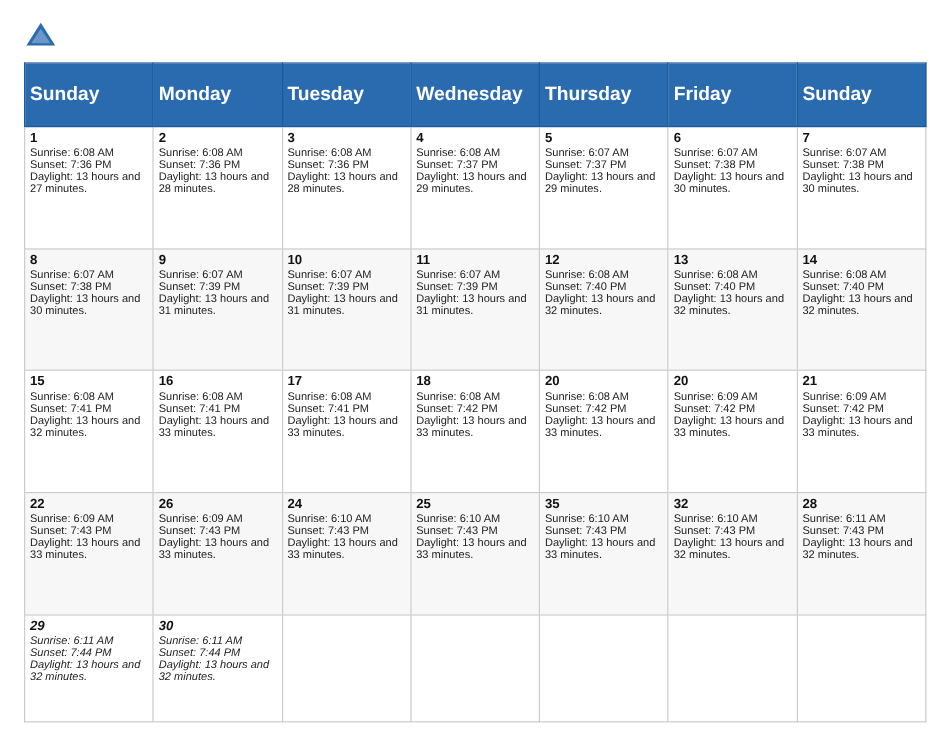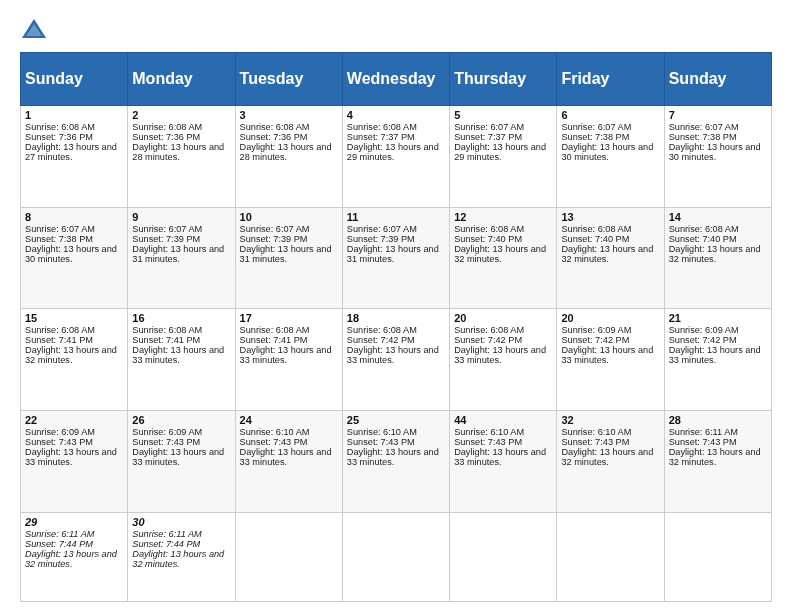--- a/index.html
+++ b/index.html
@@ -287,21 +287,21 @@
     <span>Sunset: 7:43 PM</span><br>
     <span>Daylight: 13 hours and 33 minutes.</span>
   </td>
           <td>
     <span class="day-num">25</span>
     <span>Sunrise: 6:10 AM</span><br>
     <span>Sunset: 7:43 PM</span><br>
     <span>Daylight: 13 hours and 33 minutes.</span>
   </td>
           <td>
-    <span class="day-num">44</span>
+    <span class="day-num">35</span>
     <span>Sunrise: 6:10 AM</span><br>
     <span>Sunset: 7:43 PM</span><br>
     <span>Daylight: 13 hours and 33 minutes.</span>
   </td>
           <td>
     <span class="day-num">32</span>
     <span>Sunrise: 6:10 AM</span><br>
     <span>Sunset: 7:43 PM</span><br>
     <span>Daylight: 13 hours and 32 minutes.</span>
   </td>

